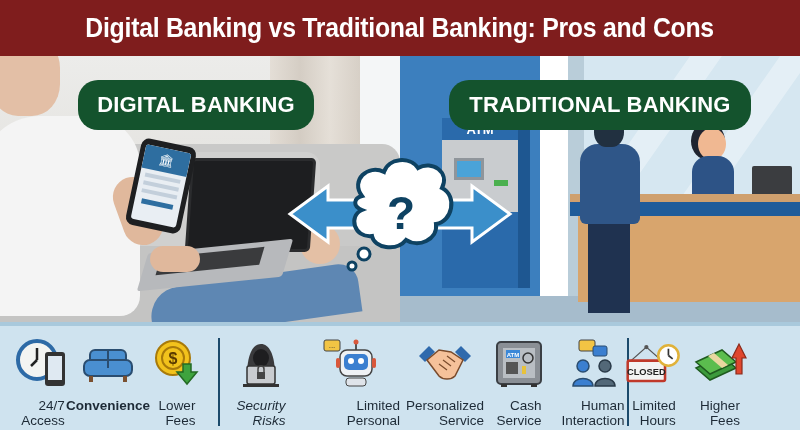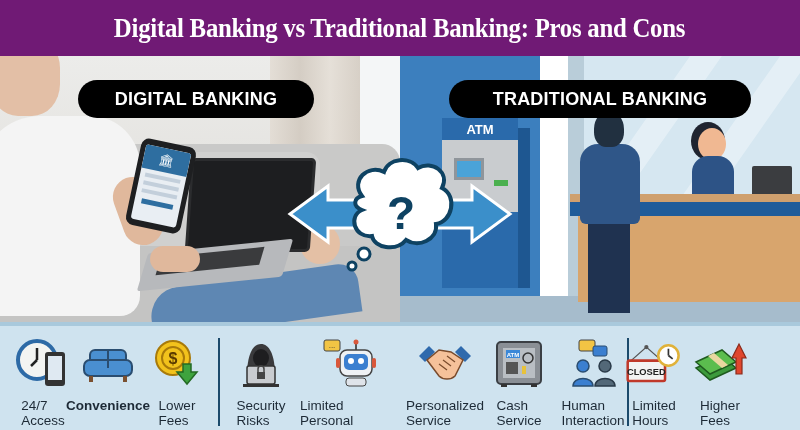--- a/index.html
+++ b/index.html
@@ -1,18 +1,18 @@
 <!DOCTYPE html>
 <html><head>
 <meta charset="utf-8">
 <style>
   * { box-sizing: border-box; margin: 0; padding: 0; }
   body { width: 800px; height: 430px; overflow: hidden; font-family: "Liberation Sans", sans-serif; background: #cfe3ef; }
   .root { position: relative; width: 800px; height: 430px; overflow: hidden; }
-  .header { position: absolute; left: 0; top: 0; width: 800px; height: 56px; background: #701a75; display: flex; align-items: center; justify-content: center; font-family: Liberation Serif, serif; }
+  .header { position: absolute; left: 0; top: 0; width: 800px; height: 56px; background: #7f1d1d; display: flex; align-items: center; justify-content: center; }
   .header h1 { color: #ffffff; font-size: 27px; font-weight: bold; letter-spacing: -0.3px; transform: scaleX(0.92); }
   
   .left { position: absolute; left: 0; top: 56px; width: 400px; height: 266px; background: linear-gradient(180deg, #ececea 0%, #e6e5e2 35%, #d8d8d6 100%); overflow: hidden; }
   .curtain { position: absolute; left: 270px; top: 0; width: 90px; height: 140px; background: linear-gradient(90deg, #e2dbd2, #cfc6bb, #e4ddd4, #d2c9be); opacity: .8; }
   .window { position: absolute; left: 360px; top: 0; width: 40px; height: 140px; background: #f4f6f7; }
   .sofa-back { position: absolute; left: 20px; top: 88px; width: 380px; height: 110px; background: #c9c9c8; border-radius: 18px; }
   .sofa-cushion { position: absolute; top: 96px; height: 100px; background: #d0d0cf; border-radius: 14px; }
   .sofa-seat { position: absolute; left: 0; top: 190px; width: 400px; height: 80px; background: #c4c4c3; }
   .person-shirt { position: absolute; left: -20px; top: 60px; width: 160px; height: 200px; background: #f4f4f4; border-radius: 60px 50px 20px 20px; }
   .person-head { position: absolute; left: -10px; top: -20px; width: 70px; height: 80px; background: #e3bfa6; border-radius: 40%; }
@@ -44,31 +44,31 @@
   .counter-top { position: absolute; left: 170px; top: 138px; width: 230px; height: 8px; background: #cfa06e; }
   .counter-band { position: absolute; left: 170px; top: 146px; width: 230px; height: 14px; background: #1f5c9a; }
   .counter-front { position: absolute; left: 178px; top: 160px; width: 222px; height: 86px; background: #d8a56d; }
   .monitor { position: absolute; left: 352px; top: 110px; width: 40px; height: 30px; background: #3b3d40; border-radius: 2px; }
   .man-body { position: absolute; left: 180px; top: 88px; width: 60px; height: 80px; background: #2f5688; border-radius: 18px 18px 6px 6px; }
   .man-legs { position: absolute; left: 188px; top: 165px; width: 42px; height: 92px; background: #1f3250; }
   .man-head { position: absolute; left: 194px; top: 55px; width: 30px; height: 36px; background: #213040; border-radius: 50% 50% 40% 40%; }
   .woman-body { position: absolute; left: 292px; top: 100px; width: 42px; height: 42px; background: #2d5386; border-radius: 16px 16px 4px 4px; }
   .woman-head { position: absolute; left: 298px; top: 72px; width: 28px; height: 32px; background: #f0b892; border-radius: 50%; box-shadow: -4px -3px 0 3px #1f2430; }
   
-  .badge { position: absolute; height: 38px; background: #000000; border-radius: 20px; color: #fff; font-weight: bold; font-size: 18px; display: flex; align-items: center; justify-content: center; letter-spacing: .2px; }
+  .badge { position: absolute; height: 50px; background: #14532d; border-radius: 20px; color: #fff; font-weight: bold; font-size: 22px; display: flex; align-items: center; justify-content: center; letter-spacing: .2px; }
   .badge-digital { left: 78px; top: 80px; width: 236px; }
   .badge-trad { left: 449px; top: 80px; width: 302px; }
   
   .arrows { position: absolute; left: 0; top: 0; width: 800px; height: 430px; pointer-events: none; }
   .arrows svg { position: absolute; left: 0; top: 0; }
   
   .bottom { position: absolute; left: 0; top: 322px; width: 800px; height: 108px; background: #cfe3ef; border-top: 4px solid #a9c9dc; }
   .item { position: absolute; top: 12px; width: 80px; display: flex; flex-direction: column; align-items: center; }
   .item .ic { width: 56px; height: 52px; display: flex; align-items: center; justify-content: center; }
-  .item .lbl { margin-top: 8px; font-size: 13.5px; color: #1d2a36; text-align: left; line-height: 15px; white-space: pre-line; }
+  .item .lbl { margin-top: 8px; font-size: 13.5px; color: #1d2a36; text-align: right; line-height: 15px; white-space: pre-line; }
   .divider { position: absolute; top: 12px; width: 2px; height: 88px; background: #1b4a6b; }
 </style>
 </head>
 <body>
 
 <div class="root">
 
   <div class="header">
     <h1>Digital Banking vs Traditional Banking: Pros and Cons</h1>
   </div>
@@ -185,21 +185,21 @@
           <text x="24" y="26" text-anchor="middle" font-family="Liberation Sans, sans-serif" font-weight="bold" font-size="16" fill="#5b3b00">$</text>
           <polygon points="34,26 42,26 42,34 48,34 38,46 28,34 34,34" fill="#3ea33e" stroke="#256b25" stroke-width="1.5"></polygon>
         </svg>
       </div>
       <div class="lbl">Lower
 Fees</div>
     </div>
 
     <div class="divider" style="left:218px;"></div>
 
-    <div class="item" style="left:221px;">
+    <div class="item" style="left:221px;font-style:italic;">
       <div class="ic">
         <svg width="56" height="52" viewBox="0 0 56 52">
           <path d="M14,38 C14,16 20,6 28,6 C36,6 42,16 42,38 Z" fill="#3a3a3c"></path>
           <ellipse cx="28" cy="20" rx="8" ry="9" fill="#1e1e20"></ellipse>
           <rect x="14" y="28" width="28" height="18" rx="2" fill="#c9ccd0" stroke="#333" stroke-width="1.5"></rect>
           <rect x="24" y="34" width="8" height="7" fill="#444"></rect>
           <path d="M25,34 v-3 a3,3 0 0 1 6,0 v3" fill="none" stroke="#444" stroke-width="1.5"></path>
           <rect x="10" y="46" width="36" height="3" fill="#333"></rect>
         </svg>
       </div>

